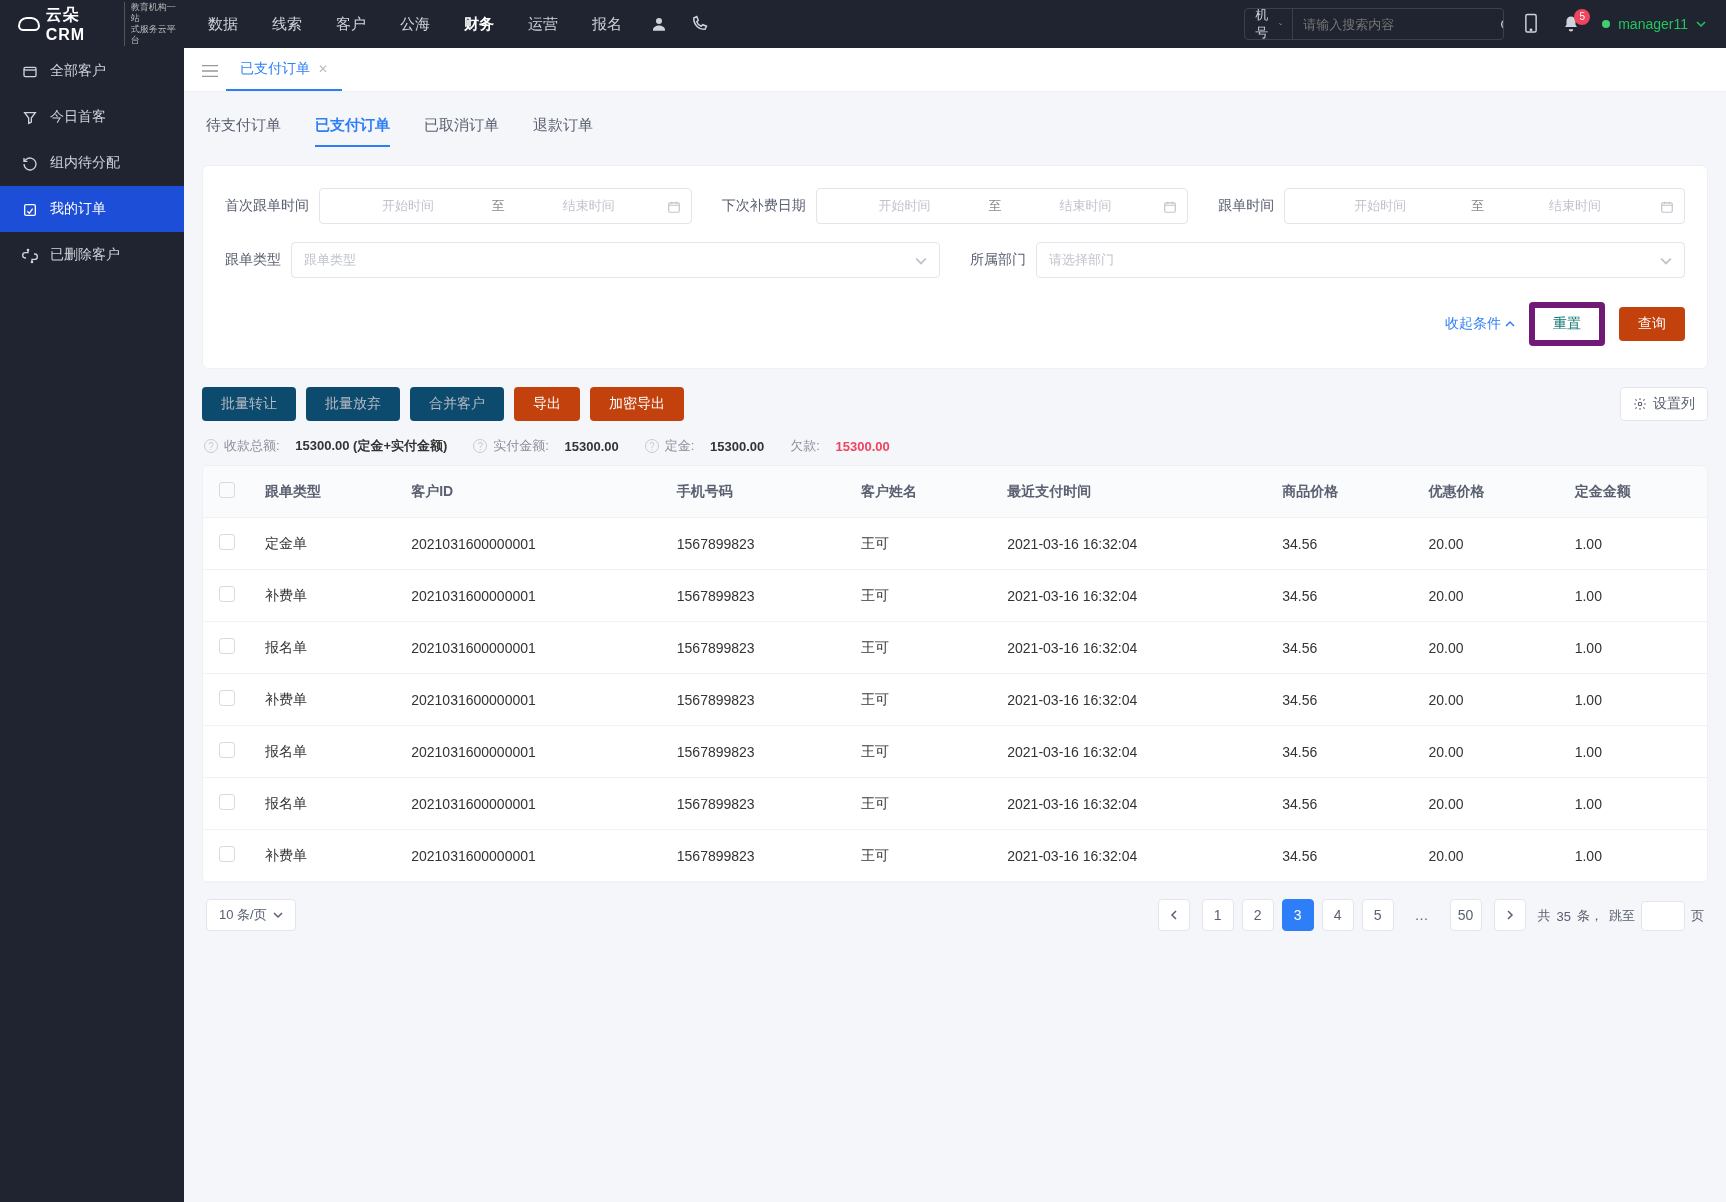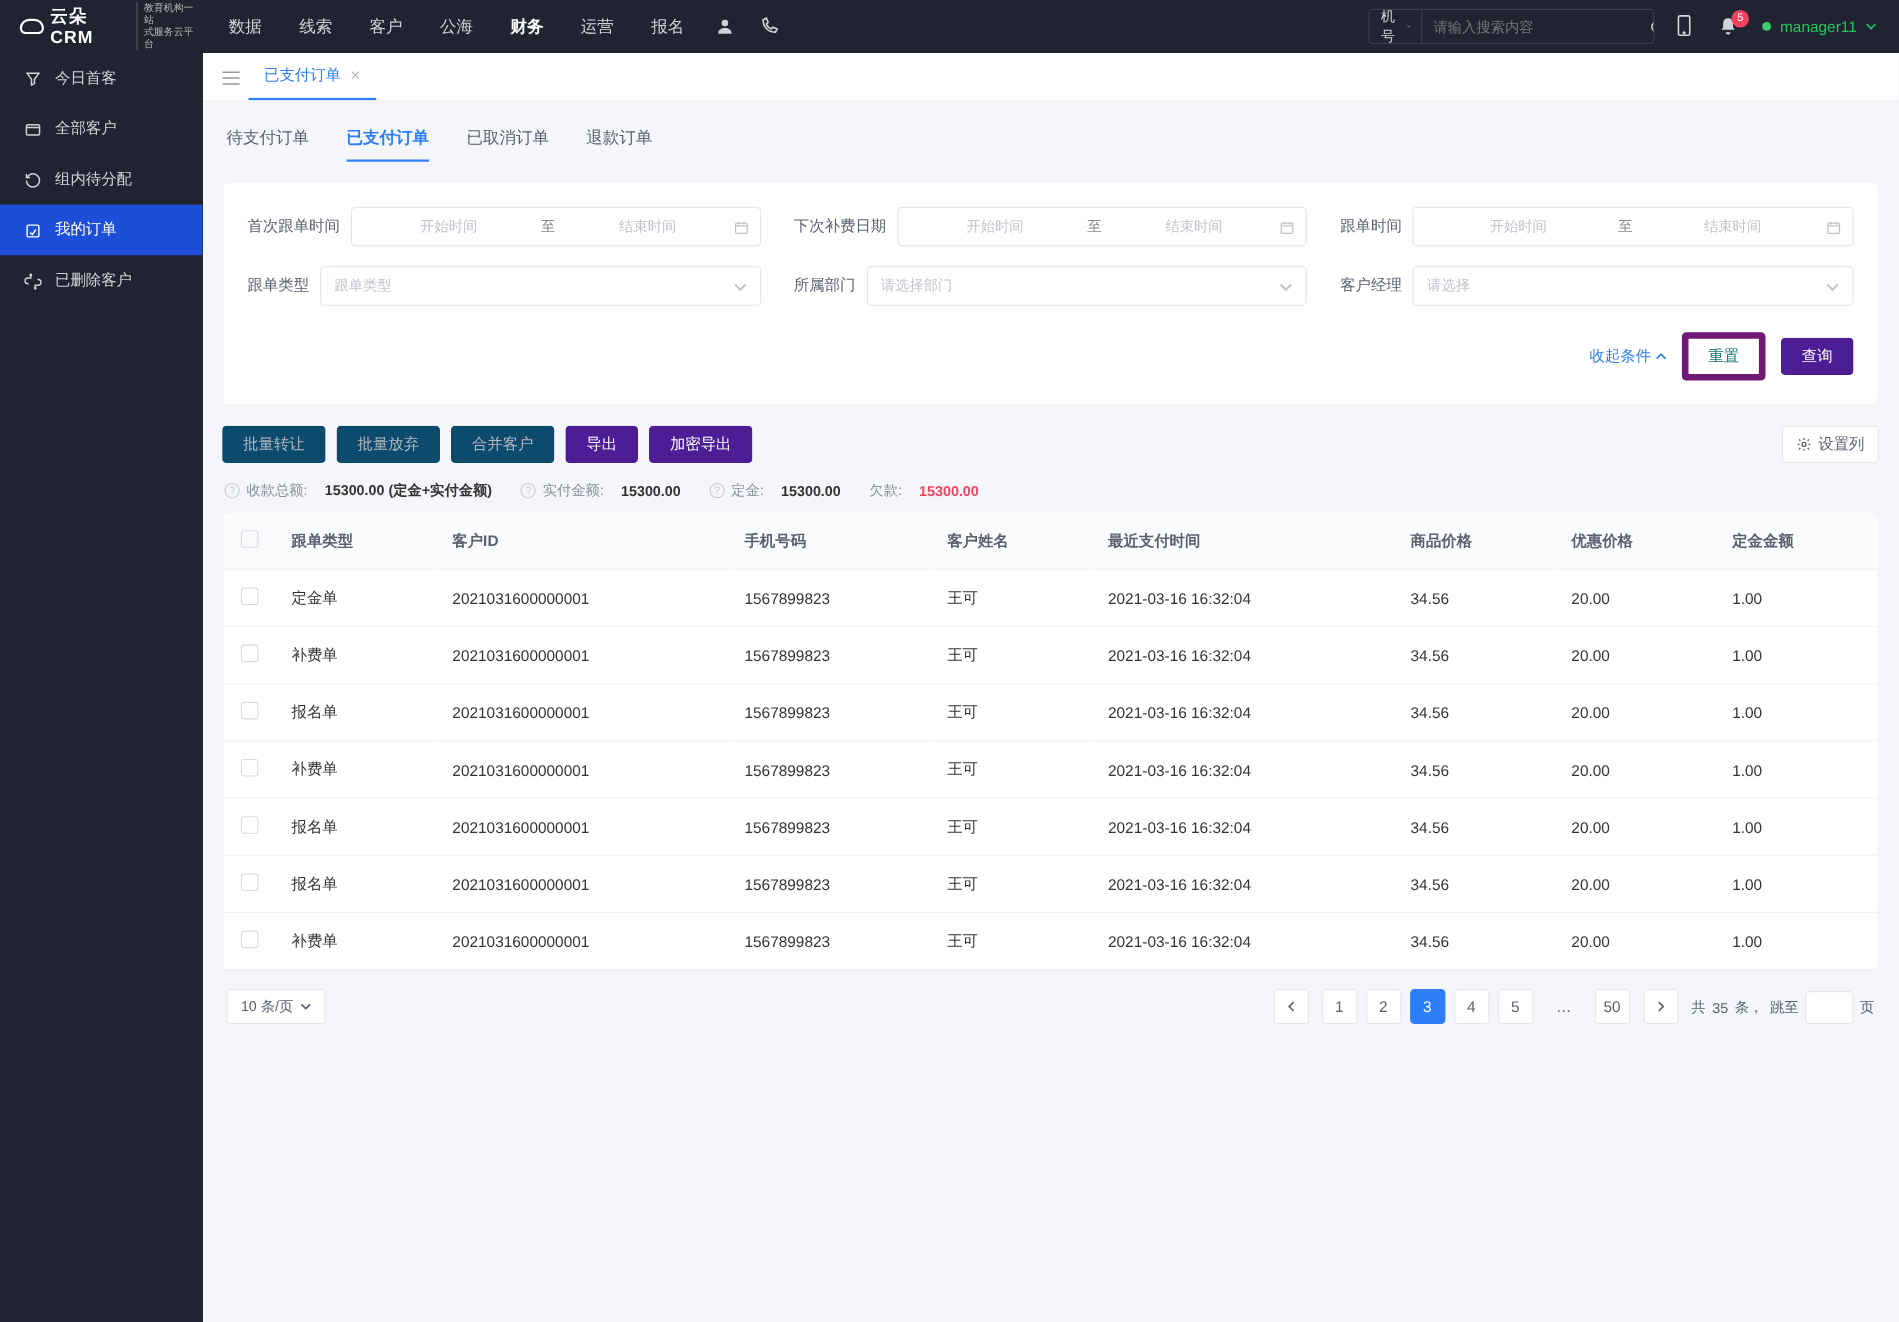--- a/index.html
+++ b/index.html
@@ -54,21 +54,21 @@
 .daterange { flex: 1; display: flex; align-items: center; border: 1px solid #e2e5ec; border-radius: 4px; height: 36px; padding: 0 10px; color: #bbb; font-size: 13px; min-width: 0; }
 .daterange .slot { flex: 1; text-align: center; color: #c0c3cc; }
 .daterange .sep { color: #888; padding: 0 6px; }
 .daterange .cal { color: #c0c3cc; }
 .selbox { flex: 1; display: flex; align-items: center; justify-content: space-between; border: 1px solid #e2e5ec; border-radius: 4px; height: 36px; padding: 0 12px; color: #c0c3cc; font-size: 13px; cursor: pointer; min-width: 0; }
 .selbox .chv { color: #c0c3cc; }
 .filters-actions { display: flex; justify-content: flex-end; align-items: center; gap: 14px; padding: 6px 0 12px 0; }
 .linkbtn { color: #2d7ef7; cursor: pointer; font-size: 14px; display: flex; align-items: center; gap: 4px; }
 .btn { padding: 7px 18px; border-radius: 4px; font-size: 14px; cursor: pointer; border: 1px solid transparent; background: #fff; }
 .btn.plain { border: 6px solid #701a75; color: #0f766e; }
-.btn.primary { background: #4c1d95; color: #fff; }
+.btn.primary { background: #c2410c; color: #fff; }
 .btn.disabled { background: #0c4a6e; color: #b5b9c1; cursor: not-allowed; }
 
 .toolbar { display: flex; align-items: center; gap: 10px; margin: 18px 0 12px 0; }
 .toolbar .spacer { flex: 1; }
 .settingsbtn { display: flex; align-items: center; gap: 6px; border: 1px solid #e2e5ec; border-radius: 4px; padding: 7px 12px; background: #fff; cursor: pointer; color: #5a6070; font-size: 14px; margin-left: 20px; }
 
 .summary { display: flex; align-items: center; gap: 26px; font-size: 13px; color: #8a8f9a; padding: 4px 2px 10px 2px; flex-wrap: wrap; }
 .summary .k { display: flex; align-items: center; gap: 6px; }
 .summary .q { width: 14px; height: 14px; border: 1px solid #c7cbd4; color: #c7cbd4; border-radius: 7px; display: inline-flex; align-items: center; justify-content: center; font-size: 10px; }
 .summary b { color: #333; font-weight: 600; }
@@ -162,30 +162,30 @@
       <svg width="10" height="10" viewBox="0 0 10 10">
           <path d="M1 3l4 4 4-4" stroke="currentColor" fill="none" stroke-width="1.5"></path>
         </svg>
     </div>
   </div>
 </div>
 
 <div class="sidebar" id="sidebar">
     <div class="item">
       <span class="ic"><svg width="16" height="16" viewBox="0 0 24 24" fill="none" stroke="currentColor" stroke-width="2">
-          <path d="M4 4h16l-6 8v6l-4 2v-8z"></path>
-        </svg></span>
-      <span>今日首客</span>
-    </div>
-    <div class="item">
-      <span class="ic"><svg width="16" height="16" viewBox="0 0 24 24" fill="none" stroke="currentColor" stroke-width="2">
           <rect x="3" y="5" width="18" height="14" rx="2"></rect>
           <path d="M3 9h18"></path>
         </svg></span>
       <span>全部客户</span>
+    </div>
+    <div class="item">
+      <span class="ic"><svg width="16" height="16" viewBox="0 0 24 24" fill="none" stroke="currentColor" stroke-width="2">
+          <path d="M4 4h16l-6 8v6l-4 2v-8z"></path>
+        </svg></span>
+      <span>今日首客</span>
     </div>
     <div class="item">
       <span class="ic"><svg width="16" height="16" viewBox="0 0 24 24" fill="none" stroke="currentColor" stroke-width="2">
           <path d="M3 12a9 9 0 1 0 3-6.7L3 8"></path>
           <path d="M3 3v5h5"></path>
         </svg></span>
       <span>组内待分配</span>
     </div>
     <div class="item active">
       <span class="ic"><svg width="16" height="16" viewBox="0 0 24 24" fill="none" stroke="currentColor" stroke-width="2">
@@ -279,29 +279,20 @@
           </div>
           <div class="field">
             <label>所属部门</label>
             <div class="selbox">
               <span>请选择部门</span>
               <span class="chv"><svg width="12" height="12" viewBox="0 0 10 10">
                   <path d="M1 3l4 4 4-4" stroke="currentColor" fill="none" stroke-width="1.5"></path>
                 </svg></span>
             </div>
           </div>
-          <div class="field">
-            <label>客户经理</label>
-            <div class="selbox">
-              <span>请选择</span>
-              <span class="chv"><svg width="12" height="12" viewBox="0 0 10 10">
-                  <path d="M1 3l4 4 4-4" stroke="currentColor" fill="none" stroke-width="1.5"></path>
-                </svg></span>
-            </div>
-          </div>
         </div>
       <div class="filters-actions">
         <span class="linkbtn">
           <span>收起条件</span>
           <svg width="10" height="10" viewBox="0 0 10 10">
               <path d="M1 7l4-4 4 4" stroke="currentColor" fill="none" stroke-width="1.5"></path>
             </svg>
         </span>
         <button class="btn plain">重置</button>
         <button class="btn primary">查询</button>

